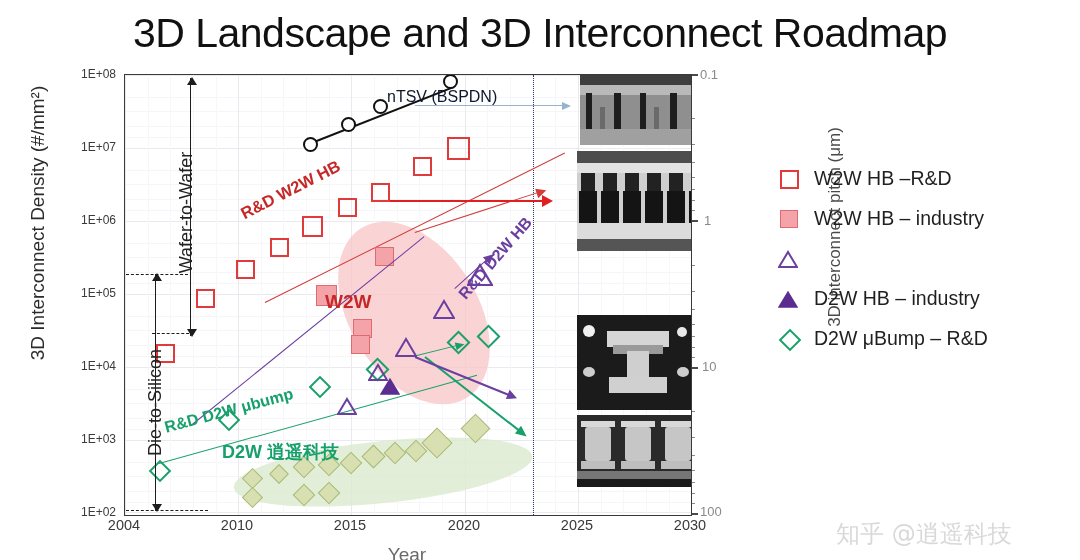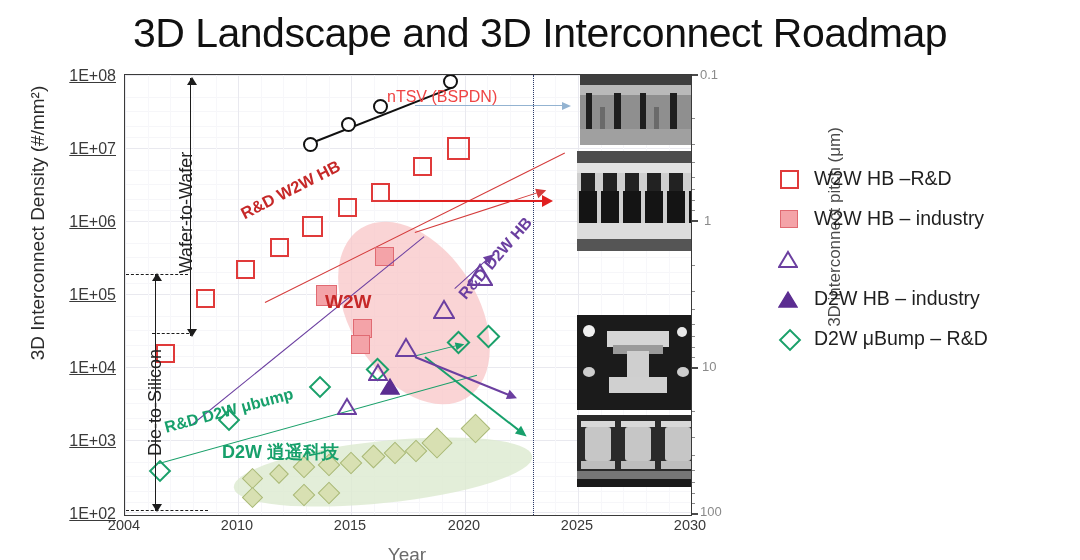--- a/index.html
+++ b/index.html
@@ -50,21 +50,21 @@
     position:absolute;left:660px;top:205px;width:350px;
     transform:rotate(-90deg);
     text-align:center;font-size:17px;color:#4a4a4a;
   }
   .xlab{
     position:absolute;left:124px;top:532px;width:566px;
     text-align:center;font-size:19px;color:#6a6a6a;
   }
   .ytick-l{
     position:absolute;right:0;width:70px;text-align:right;
-    font-size:16px;color:#3a3a3a;text-decoration:underline;
+    font-size:12px;color:#3a3a3a;
   }
   .ytick-r{
     position:absolute;left:0;width:52px;text-align:left;
     font-size:13px;color:#8a8a8a;
   }
   .xtick{
     position:absolute;width:70px;text-align:center;
     font-size:14.5px;color:#3a3a3a;top:505px;
   }
   .rtickmaj{position:absolute;left:690px;width:8px;height:1.6px;background:#4a4a4a;}
@@ -108,21 +108,21 @@
   
   .blob{position:absolute;border-radius:50%;}
   .blob-red{background:#f8c3c5;opacity:.72;}
   .blob-grn{background:#dcead0;opacity:.8;}
 
   
   .anno{position:absolute;white-space:nowrap;font-size:15.5px;}
   .anno-red{color:#c62828;}
   .anno-grn{color:#17a06b;}
   .anno-pur{color:#6b3fa0;}
-  .anno-blu{color:#ef4444;}
+  .anno-blu{color:#0f172a;}
 
   
   .inset{position:absolute;overflow:hidden;background:#9b9b9b;}
   .inset .s{position:absolute;}
 
   
   .legend{position:absolute;left:778px;top:146px;width:300px;}
   .lrow{display:flex;align-items:center;height:40px;}
   .lmk{width:26px;height:20px;position:relative;flex:0 0 26px;margin-right:10px;}
   .ltext{font-size:19.5px;color:#1f1f1f;white-space:nowrap;}
@@ -495,14 +495,15 @@
       <div class="lmk">
         <div class="mk di-open" style="left:4px;top:4px;width:12px;height:12px;"></div>
       </div>
       <div class="ltext">D2W μBump – R&amp;D</div>
     </div>
 
 
   </div>
 
 
+  <div class="watermark">知乎 @逍遥科技</div>
 
 </div>
 
 </body></html>

